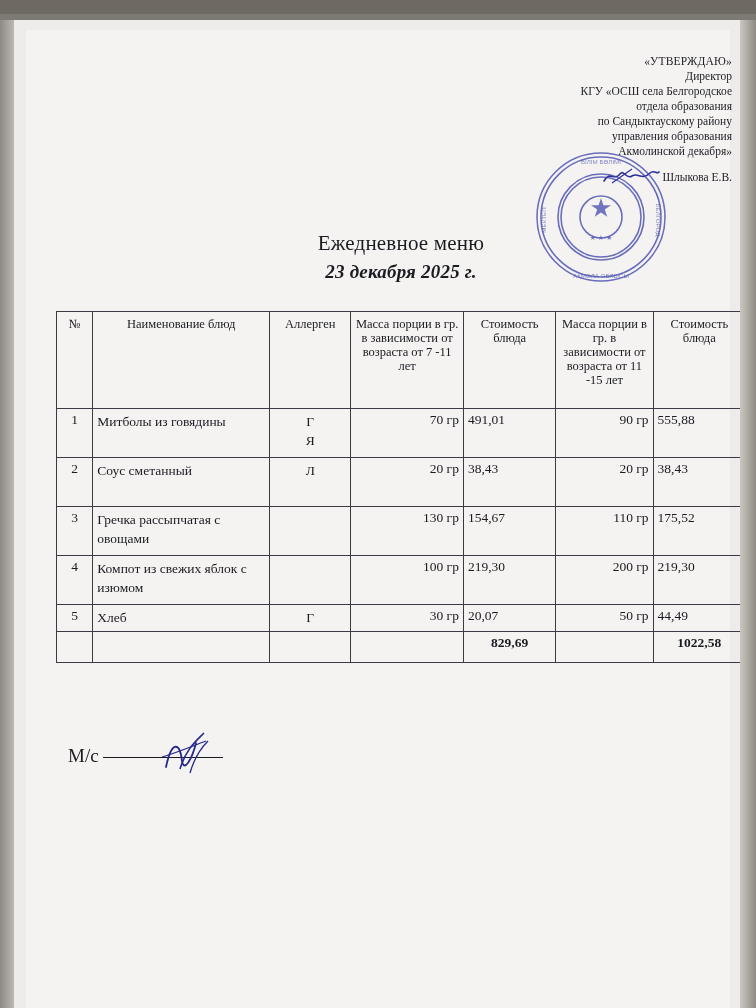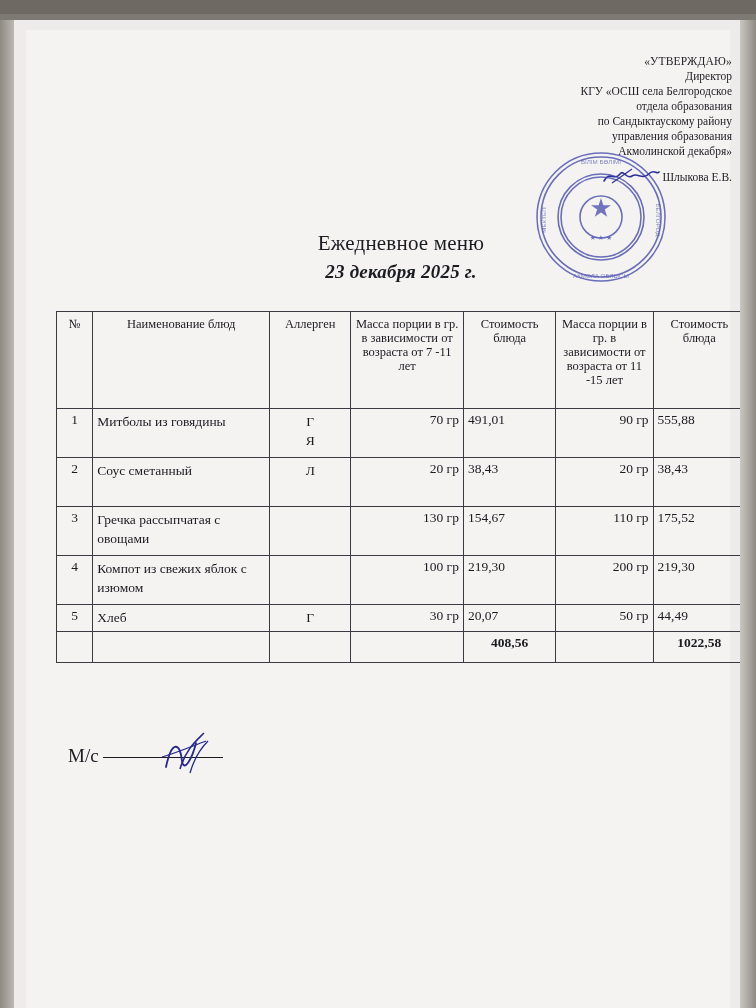--- a/index.html
+++ b/index.html
@@ -302,21 +302,21 @@
               <td class="c-mass">30 гр</td>
               <td class="c-cost">20,07</td>
               <td class="c-mass">50 гр</td>
               <td class="c-cost">44,49</td>
             </tr>
             <tr class="total">
               <td class="c-num"></td>
               <td class="c-name"></td>
               <td class="c-aller"></td>
               <td class="c-mass"></td>
-              <td class="c-total">408,56</td>
+              <td class="c-total">829,69</td>
               <td class="c-mass"></td>
               <td class="c-total">1022,58</td>
             </tr>
           </tbody>
         </table>
 
         <div class="footer">
           <div class="foot-row">
             <span class="foot-label">М/с</span><span class="foot-rule"></span>
             <span class="foot-sig">

